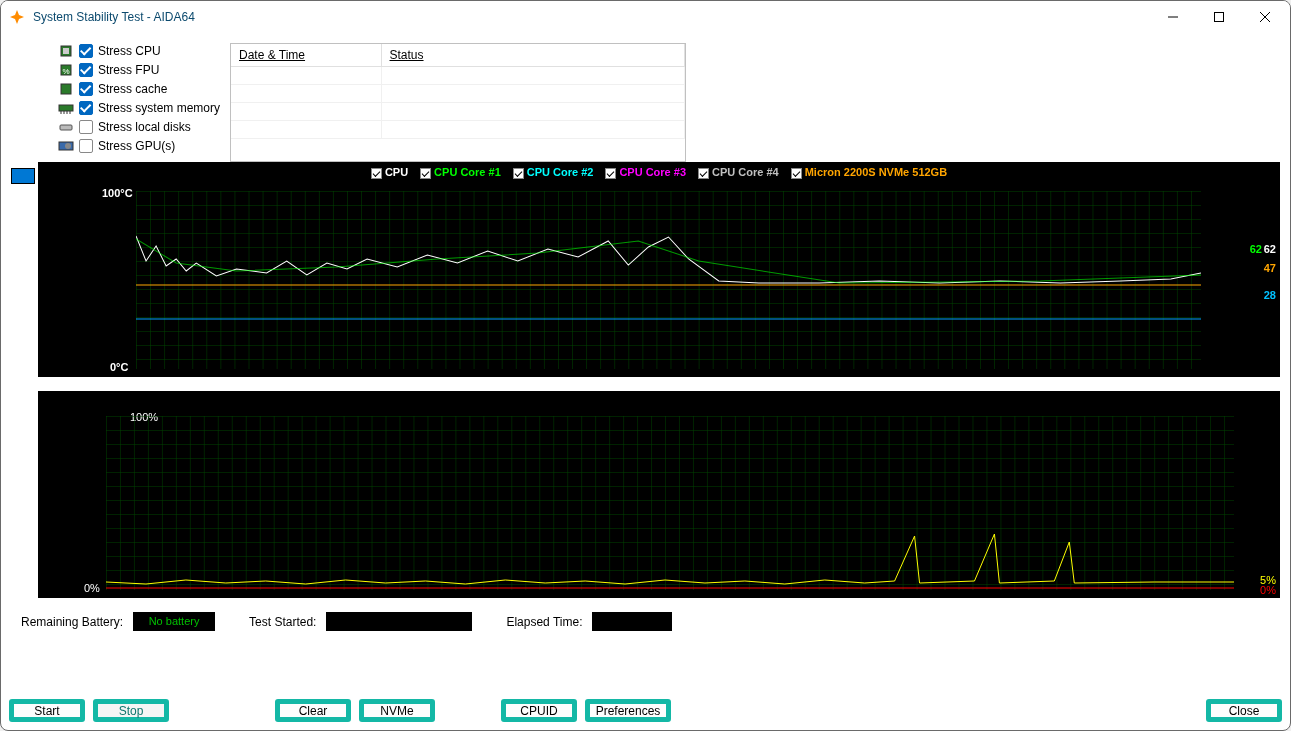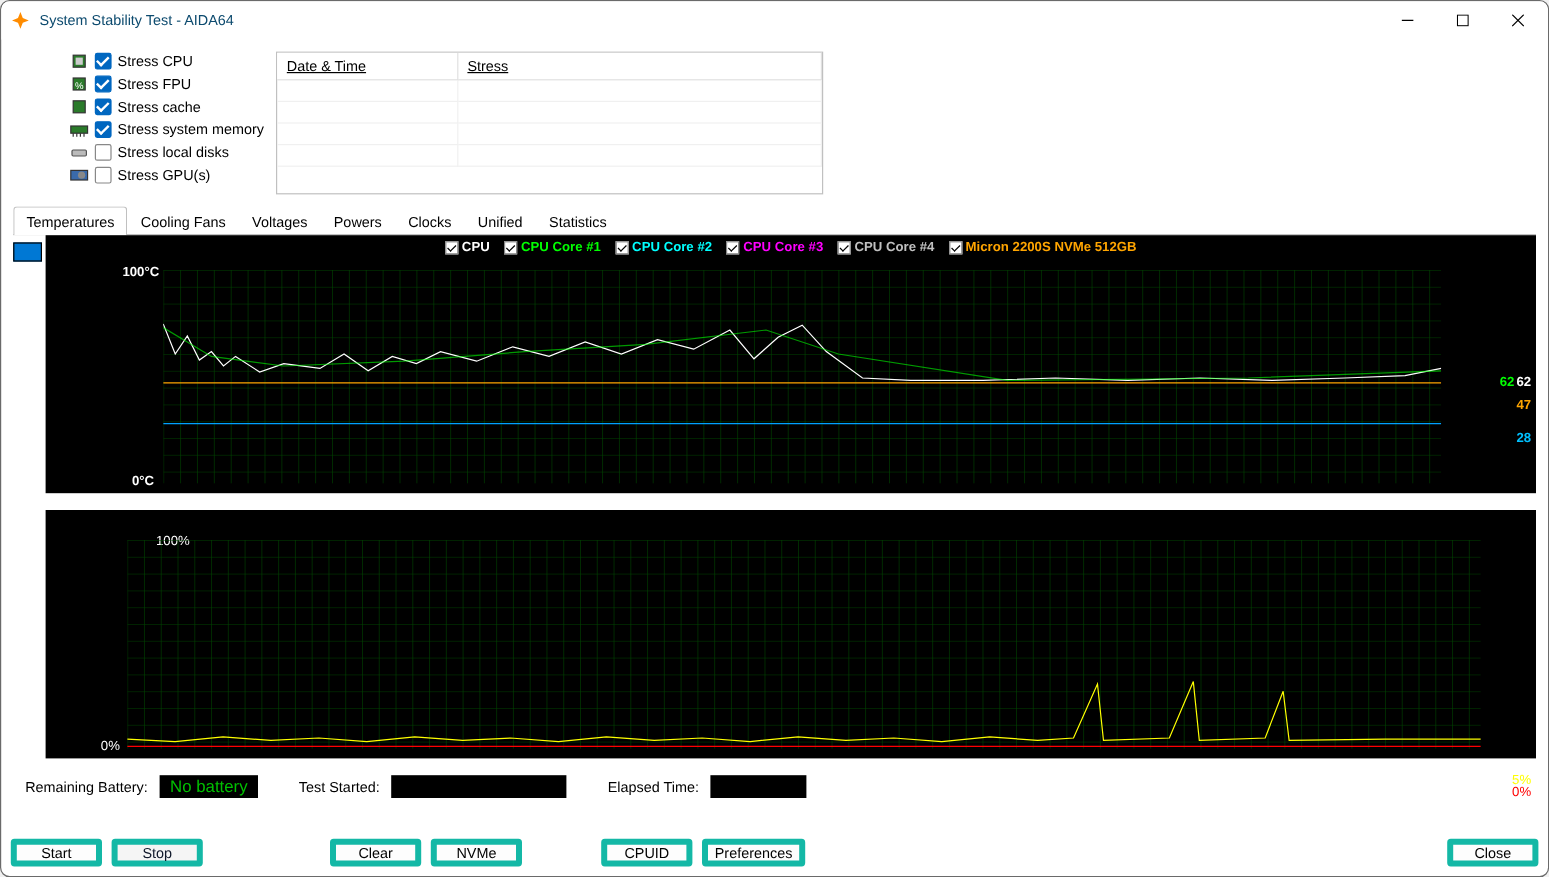--- a/index.html
+++ b/index.html
@@ -48,32 +48,32 @@
   .chart-panel { background:#000; position:relative; }
   .chart-panel.temp { height:215px;font-weight:bold; }
   .chart-panel.usage { height:207px; margin-top:6px; }
 
   .chart-legend { position:absolute; top:4px; left:0; right:0; text-align:center; font-size:11px; }
   .leg-item { margin:0 6px; }
   .leg-cb { display:inline-block; width:11px; height:11px; border:1px solid #888; background:#fff; vertical-align:middle; margin-right:3px; position:relative; }
   .leg-cb::after { content:""; position:absolute; left:1px; top:2px; width:6px; height:3px; border-left:1.5px solid #000; border-bottom:1.5px solid #000; transform:rotate(-45deg); }
 
   .axis-label { position:absolute; color:#fff; font-size:11px; }
-  .right-val { position:absolute; right:4px; font-size:11px;margin-top:36px; }
+  .right-val { position:absolute; right:4px; font-size:11px; }
 
   .chart-grid { position:absolute; }
   .chart-grid.temp-grid { left:98px; top:29px; right:79px; bottom:8px; }
   .chart-grid.usage-grid { left:68px; top:25px; right:46px; bottom:8px; }
 
   .status-row { display:flex; align-items:center; gap:10px; padding:14px 10px; font-size:12px; }
   .black-box { background:#000; display:inline-block; height:19px; vertical-align:middle; }
 
   .button-row { display:flex; gap:8px; padding:4px 8px 8px 8px; }
   .btn { min-width:76px; height:23px; border:5px solid #14b8a6; background:#fdfdfd; border-radius:3px; font-size:12px; display:flex; align-items:center; justify-content:center; }
-  .btn.disabled { color:#0f172a; background:#f5f5f5; }
+  .btn.disabled { color:#0f766e; background:#f5f5f5; }
   .button-row .spacer { flex:1; }
 </style>
 </head>
 <body>
 
 <div class="window">
 
   <div class="titlebar">
     <span class="app-icon">
       <svg viewBox="0 0 16 16">
@@ -152,21 +152,21 @@
               </svg></span>
             <span class="cb"></span>
             <span>Stress GPU(s)</span>
           </div>
         </div>
       <div class="log-table">
         <table>
           <tbody>
               <tr>
             <th>Date &amp; Time</th>
-            <th>Stress</th>
+            <th>Status</th>
           </tr>
           <tr>
                 <td></td>
                 <td></td>
               </tr>
               <tr>
                 <td></td>
                 <td></td>
               </tr>
           <tr>
@@ -175,29 +175,20 @@
               </tr>
               <tr>
                 <td></td>
                 <td></td>
               </tr>
         </tbody>
           </table>
       </div>
     </div>
 
-    <div class="tabs" id="tabs">
-        <div class="tab active">Temperatures</div>
-        <div class="tab">Cooling Fans</div>
-        <div class="tab">Voltages</div>
-        <div class="tab">Powers</div>
-        <div class="tab">Clocks</div>
-        <div class="tab">Unified</div>
-        <div class="tab">Statistics</div>
-      </div>
 
     <div class="charts-row">
       <div class="left-strip">
         <div class="bar"></div>
       </div>
       <div class="charts-col">
 
         <div class="chart-panel temp">
           <div class="chart-legend" id="temp-legend"><span class="leg-item"><span class="leg-cb"></span><span style="color:#ffffff">CPU</span></span><span class="leg-item"><span class="leg-cb"></span><span style="color:#00ff00">CPU Core #1</span></span><span class="leg-item"><span class="leg-cb"></span><span style="color:#00ffff">CPU Core #2</span></span><span class="leg-item"><span class="leg-cb"></span><span style="color:#ff00ff">CPU Core #3</span></span><span class="leg-item"><span class="leg-cb"></span><span style="color:#c0c0c0">CPU Core #4</span></span><span class="leg-item"><span class="leg-cb"></span><span style="color:#ffa500">Micron 2200S NVMe 512GB</span></span></div>
           <span class="axis-label" style="left:64px; top:25px;">100°C</span>
@@ -241,21 +232,21 @@
               <polyline fill="none" stroke="#ffff00" stroke-width="1" points="0,166 40,168 80,164 120,167 160,165 200,168 240,164 280,167 320,165 360,168 400,164 440,167 480,165 520,168 560,164 600,167 640,165 680,168 720,164 760,167 790,165 810,120 815,167 870,165 890,118 895,167 950,165 965,126 970,167 1050,166 1130,166"></polyline>
             </svg>
           </div>
         </div>
 
       </div>
     </div>
 
     <div class="status-row">
       <span>Remaining Battery:</span>
-      <span class="black-box" style="width:82px; color:#00c000; text-align:center; line-height:19px; font-size:14px;">No battery</span>
+      <span class="black-box" style="width:82px; color:#00c000; text-align:center; line-height:19px; font-size:11px;">No battery</span>
       <span style="width:14px"></span>
       <span>Test Started:</span>
       <span class="black-box" style="width:146px;"></span>
       <span style="width:14px"></span>
       <span>Elapsed Time:</span>
       <span class="black-box" style="width:80px;"></span>
     </div>
 
   </div>
 

